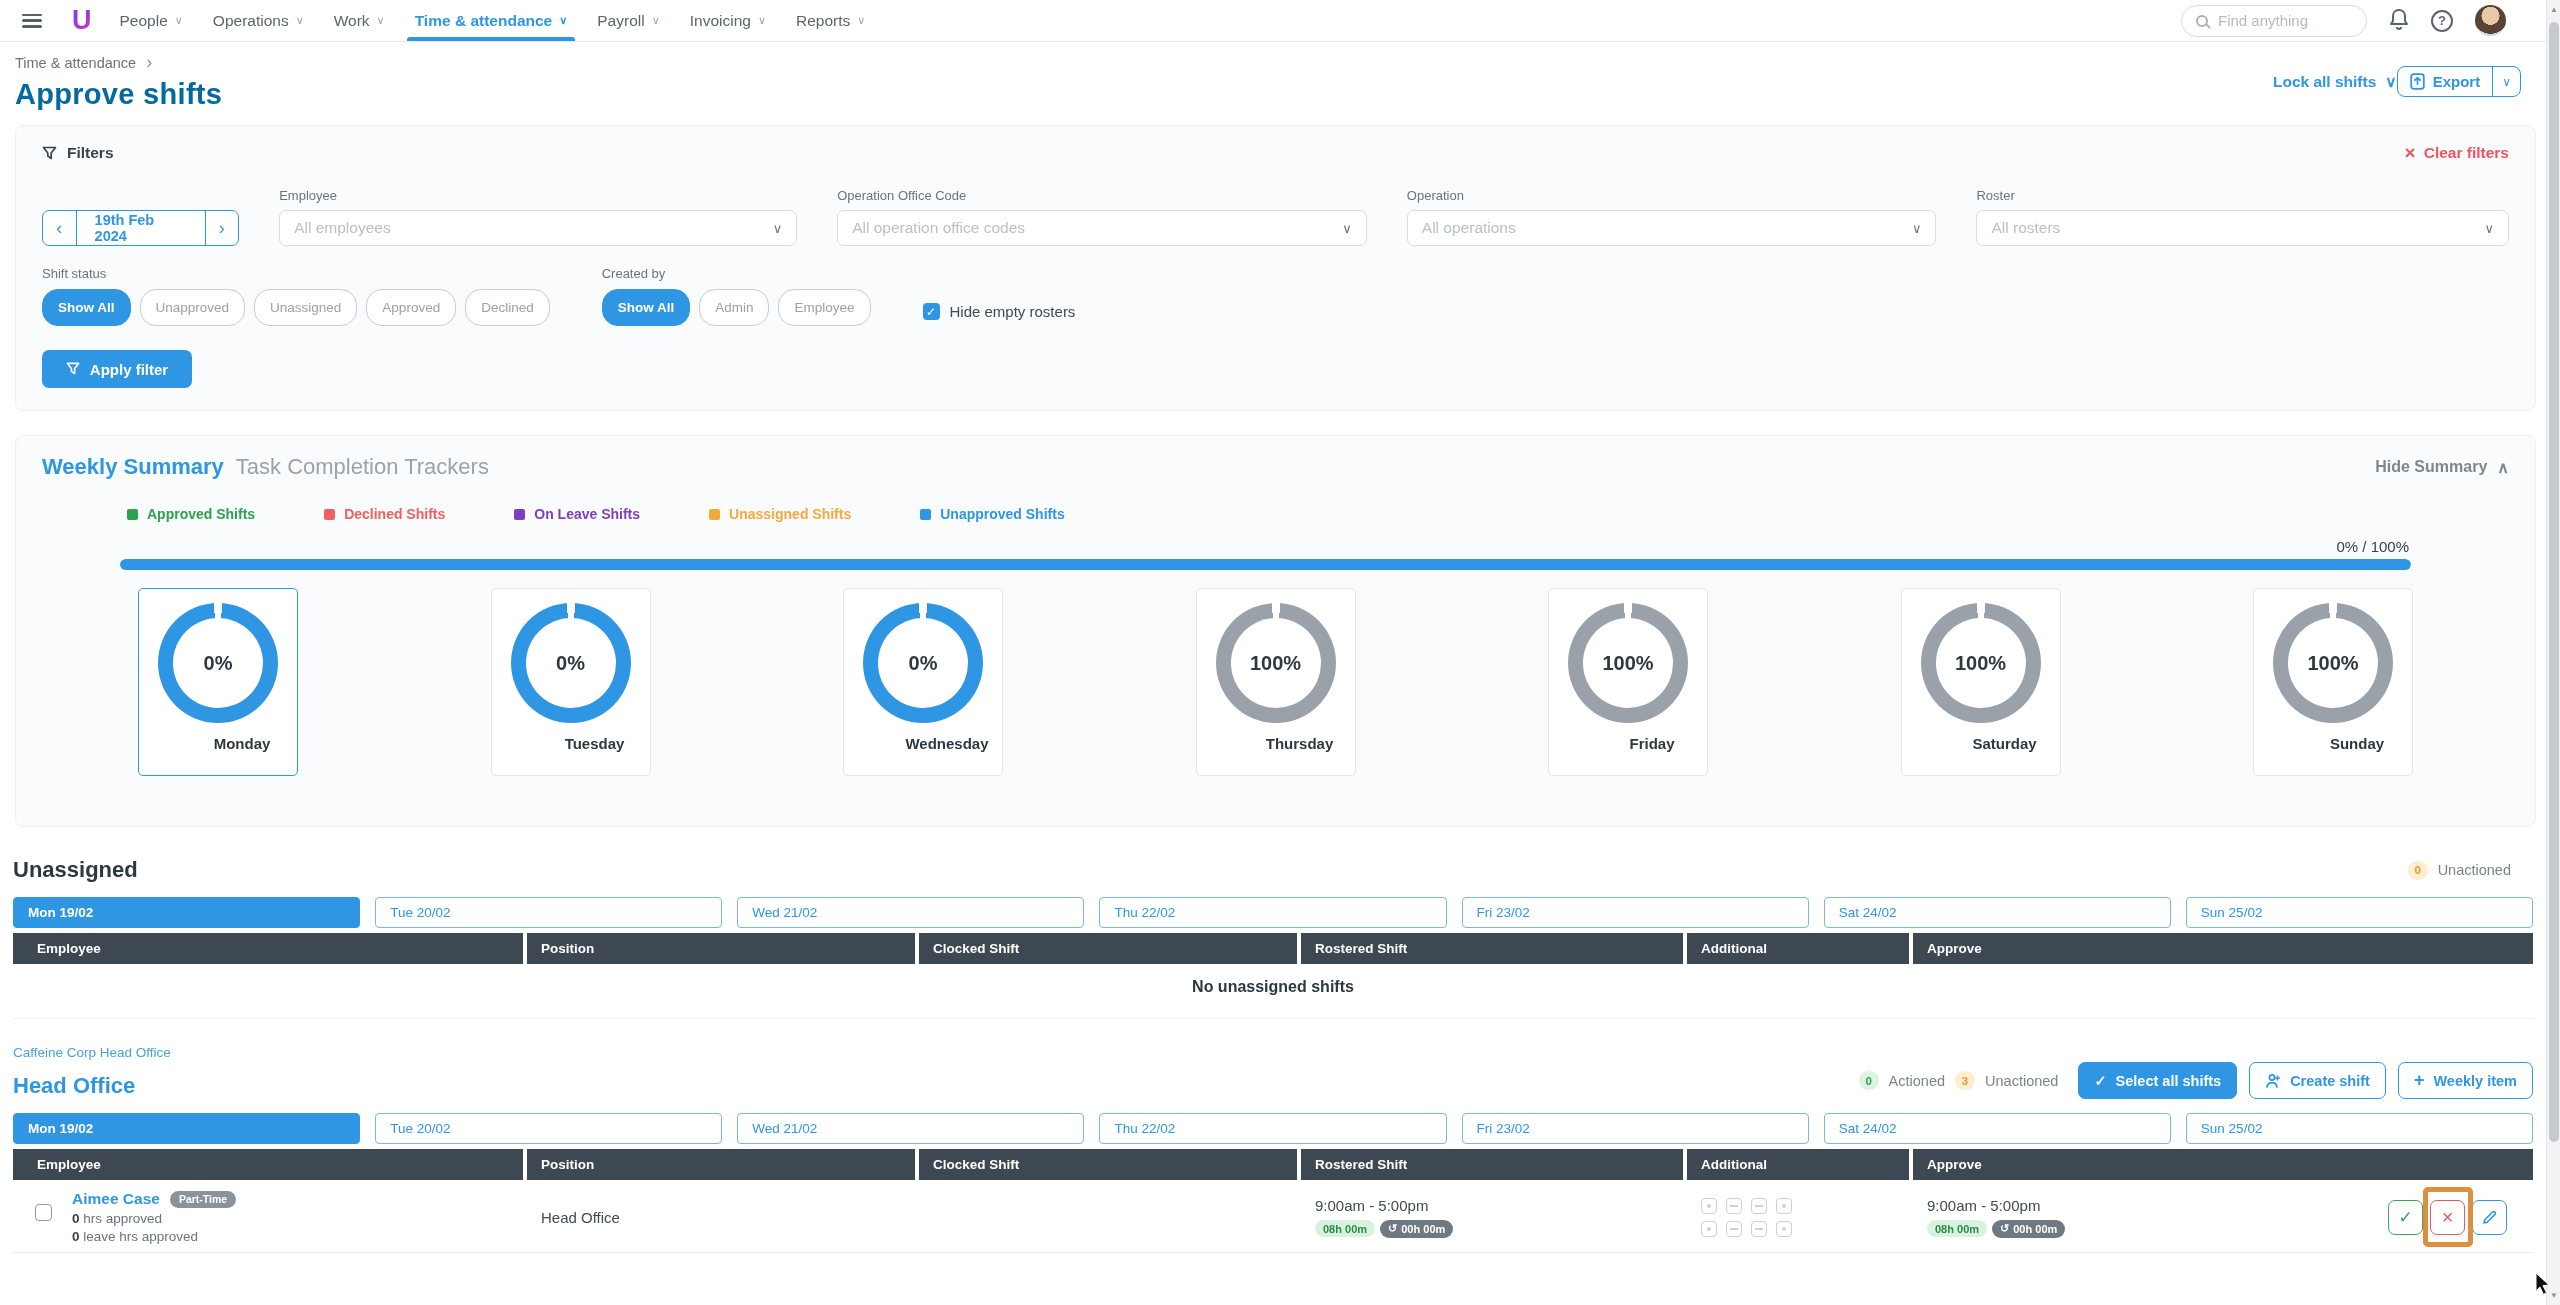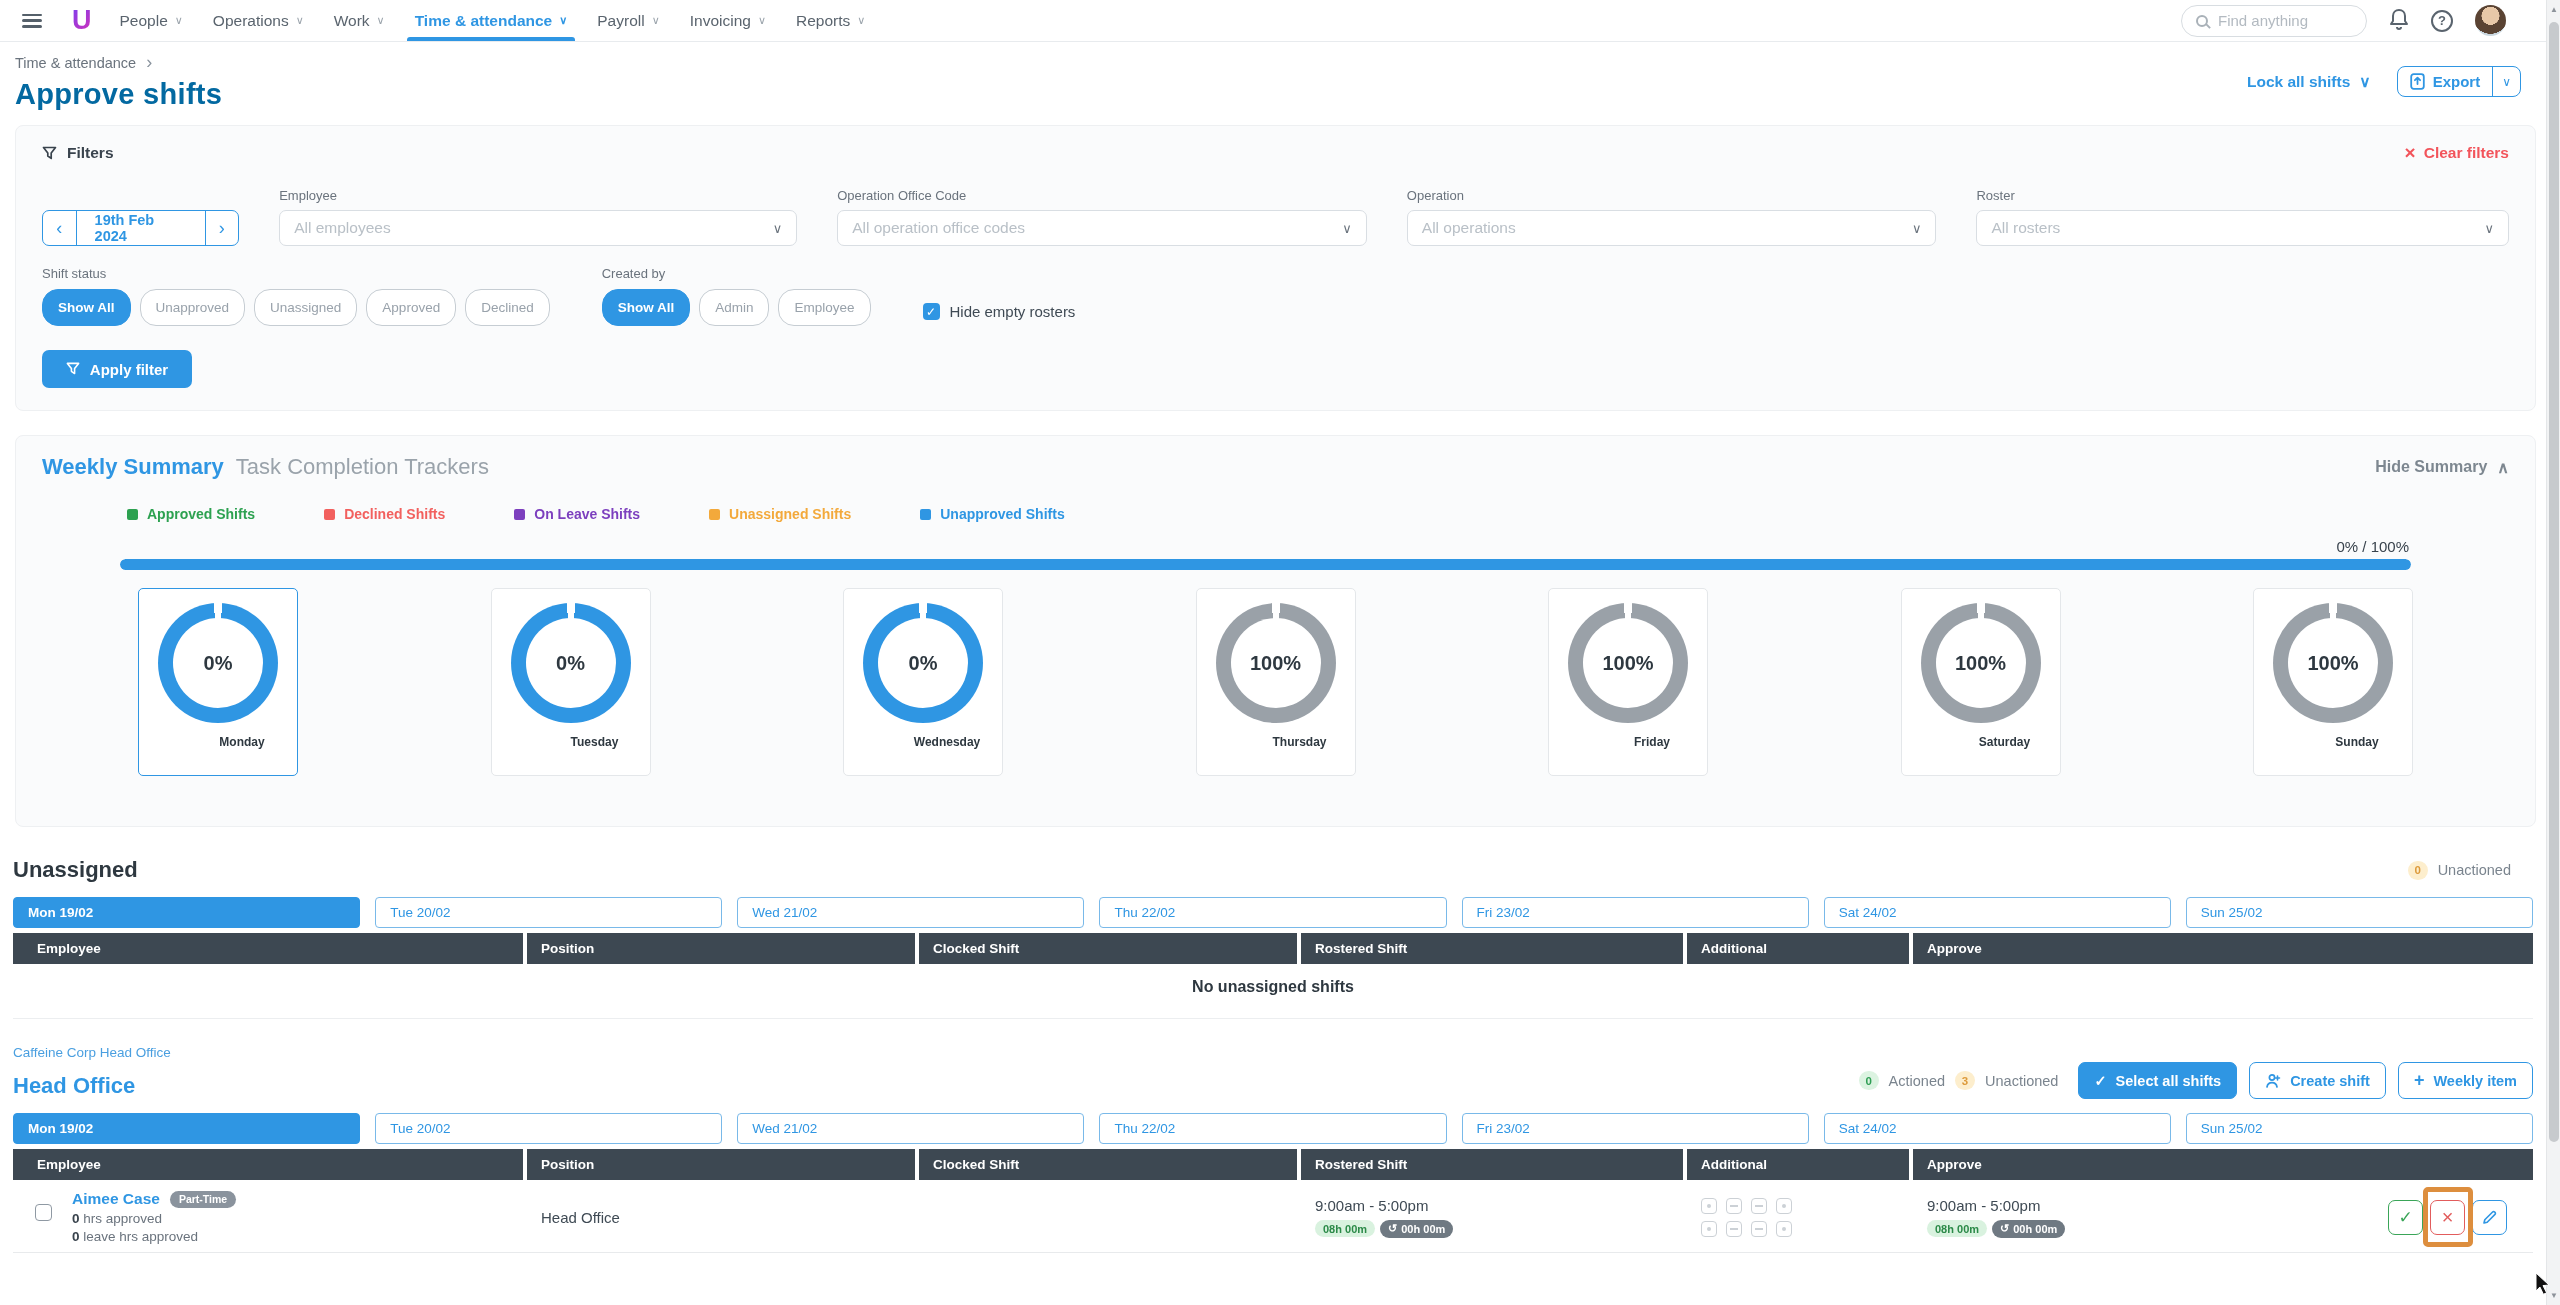--- a/index.html
+++ b/index.html
@@ -29,21 +29,21 @@
   .help-circle { width:22px; height:22px; border:2px solid #5a646e; border-radius:50%; font-size:13px; font-weight:bold;
     display:flex; align-items:center; justify-content:center; color:#5a646e; }
   .avatar { width:31px; height:31px; border-radius:50%;
     background:radial-gradient(circle at 50% 35%, #e8c8a8 0 35%, #5a4333 36% 70%, #c9d6de 71%); }
 
   
   .titlebar { padding:10px 15px 0 15px; display:flex; align-items:flex-start; }
   .crumb { font-size:14.5px; color:#6a737d; display:flex; gap:10px; align-items:center; }
   .crumb .chev { font-size:18px; color:#8a949e; }
   .page-title { font-size:29px; font-weight:bold; color:#0369a1; letter-spacing:.3px; margin-top:5px; }
-  .title-actions { margin-left:auto; display:flex; align-items:center; gap:26px; margin-top:14px; padding-right:10px; }
+  .title-actions { margin-left:auto; display:flex; align-items:center; margin-top:14px; padding-right:10px; }
   .lock-link { color:#2f96e3; font-size:15.5px; font-weight:bold; display:flex; gap:9px; align-items:center; cursor:pointer; }
   .export-btn { display:flex; align-items:stretch; border:1.5px solid #2f96e3; border-radius:8px; color:#2f96e3; overflow:hidden; cursor:pointer; background:#fff; }
   .export-main { display:flex; align-items:center; gap:8px; padding:6px 12px; font-size:15px; font-weight:bold; }
   .export-caret { border-left:1.5px solid #2f96e3; display:flex; align-items:center; padding:0 9px; font-size:12px; }
 
   
   .card { margin:0 10px 0 15px; width:2521px; background:#fafbfc; border:1px solid #eef0f2; border-radius:8px; }
   .filters-card { margin-top:14px; padding:16px 26px 22px 26px; }
   .filters-head { display:flex; align-items:center; }
   .filters-title { display:flex; gap:10px; align-items:center; font-size:15.5px; font-weight:bold; color:#39434d; }
@@ -86,21 +86,21 @@
   .prog-track { height:11px; margin:0 98px 0 78px; border-radius:6px; background:#e8ecef; overflow:hidden; }
   .prog-fill { height:100%; border-radius:6px; background:#2f96e3; }
   .donut-row { display:flex; justify-content:space-between; padding:0 96px 0 96px; margin-top:18px; }
   .day-card { width:160px; height:188px; background:#fff; border:1px solid #e4e7ea; border-radius:5px;
     display:flex; flex-direction:column; align-items:center; cursor:pointer; }
   .day-card.sel { border:1.5px solid #2f96e3; }
   .donut { width:120px; height:120px; border-radius:50%; margin-top:14px; position:relative;
     display:flex; align-items:center; justify-content:center; }
   .donut::before { content:""; position:absolute; inset:15px; background:#fff; border-radius:50%; }
   .donut .pct { position:relative; font-size:20px; font-weight:bold; color:#2e3840; }
-  .day-label { margin-top:12px; font-size:12px; font-weight:bold; color:#2e3840;padding-left:48px; }
+  .day-label { margin-top:12px; font-size:15px; font-weight:bold; color:#2e3840;padding-left:48px; }
 
   
   .section { margin:0 13px 0 13px; }
   .sec-head { display:flex; align-items:center; margin-top:30px; }
   .sec-title { font-size:22px; font-weight:bold; color:#2e3840; }
   .count-badges { margin-left:auto; display:flex; gap:10px; align-items:center; padding-right:22px; font-size:14.5px; color:#7a848e; }
   .cbadge { min-width:20px; height:19px; border-radius:10px; font-size:11.5px; font-weight:bold;
     display:inline-flex; align-items:center; justify-content:center; padding:0 6px; }
   .cbadge.orange { background:#fdeecd; color:#dd9a3a; }
   .cbadge.green { background:#dcf3e1; color:#2f9e54; }

